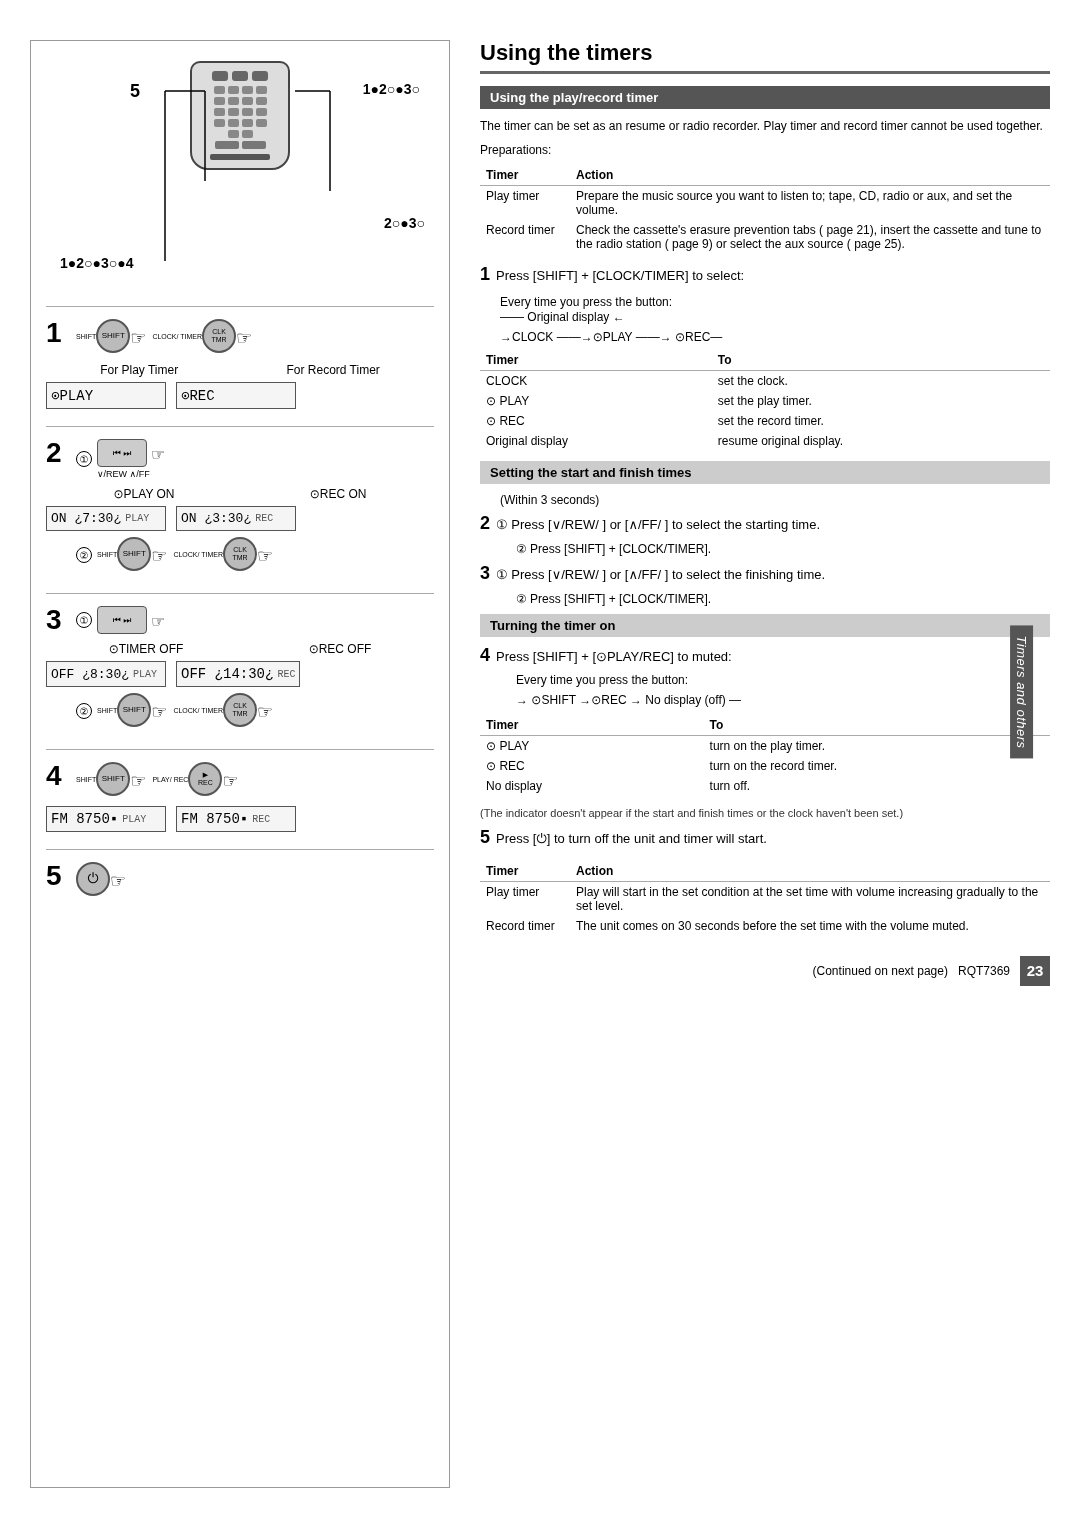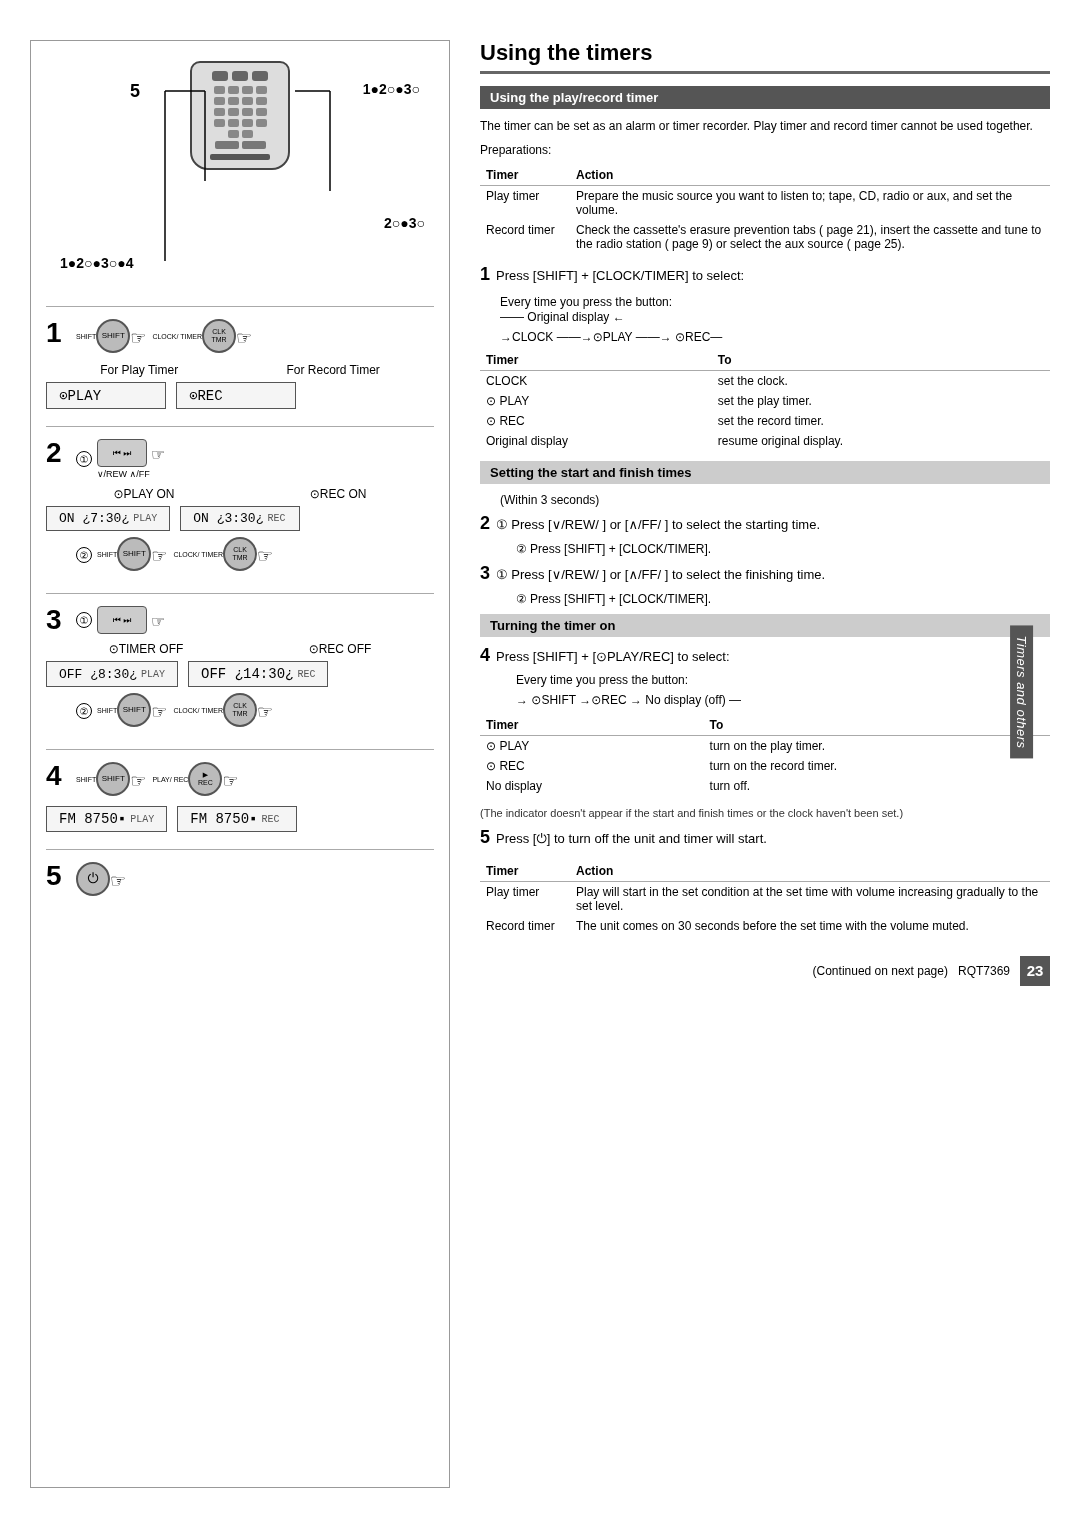--- a/index.html
+++ b/index.html
@@ -66,21 +66,21 @@
       flex-shrink: 0;
     }
     .displays-row {
       display: flex;
       gap: 10px;
       margin: 5px 0;
     }
     .display-box {
       border: 1px solid #555;
       background: #f5f5f5;
-      padding: 4px 12px;
+      padding: 4px 4px;
       font-family: 'Courier New', monospace;
       font-size: 14px;
       min-width: 120px;
       display: flex;
       align-items: center;
       justify-content: flex-start;
       gap: 4px;
     }
     .display-label {
       font-size: 9px;
@@ -482,21 +482,21 @@
       </div>
     </div>
   </div>
 
   <div class="right-wrapper" style="flex:1; position:relative;">
     <div class="right-panel">
 
       <div class="section-title">Using the timers</div>
 
       <div class="subsection-title">Using the play/record timer</div>
-      <div class="body-text">The timer can be set as an alarm or timer recorder. Play timer and record timer cannot be used together.</div>
+      <div class="body-text">The timer can be set as an resume or radio recorder. Play timer and record timer cannot be used together.</div>
       <div class="body-text">Preparations:</div>
 
       <table class="info-table">
         <tbody>
             <tr>
           <td>Timer</td>
           <td>Action</td>
         </tr>
         <tr>
           <td>Play timer</td>
@@ -559,21 +559,21 @@
           <div class="step-instruction">① Press [∨/REW/    ] or [∧/FF/    ] to select the finishing time.</div>
           <div class="indent-text">② Press [SHIFT] + [CLOCK/TIMER].</div>
         </div>
       </div>
 
       <div class="subsection-title-light">Turning the timer on</div>
 
       <div style="display:flex; align-items:baseline; gap:6px; margin-bottom:2px;">
         <span style="font-size:18px; font-weight:bold;">4</span>
         <div>
-          <div class="step-instruction">Press [SHIFT] + [⊙PLAY/REC] to select:</div>
+          <div class="step-instruction">Press [SHIFT] + [⊙PLAY/REC] to muted:</div>
           <div class="indent-text">Every time you press the button:</div>
           <div class="flow-line">→ ⊙SHIFT →⊙REC → No display (off) —</div>
         </div>
       </div>
 
       <table class="info-table">
         <tbody>
             <tr>
           <td>Timer</td>
           <td>To</td>

